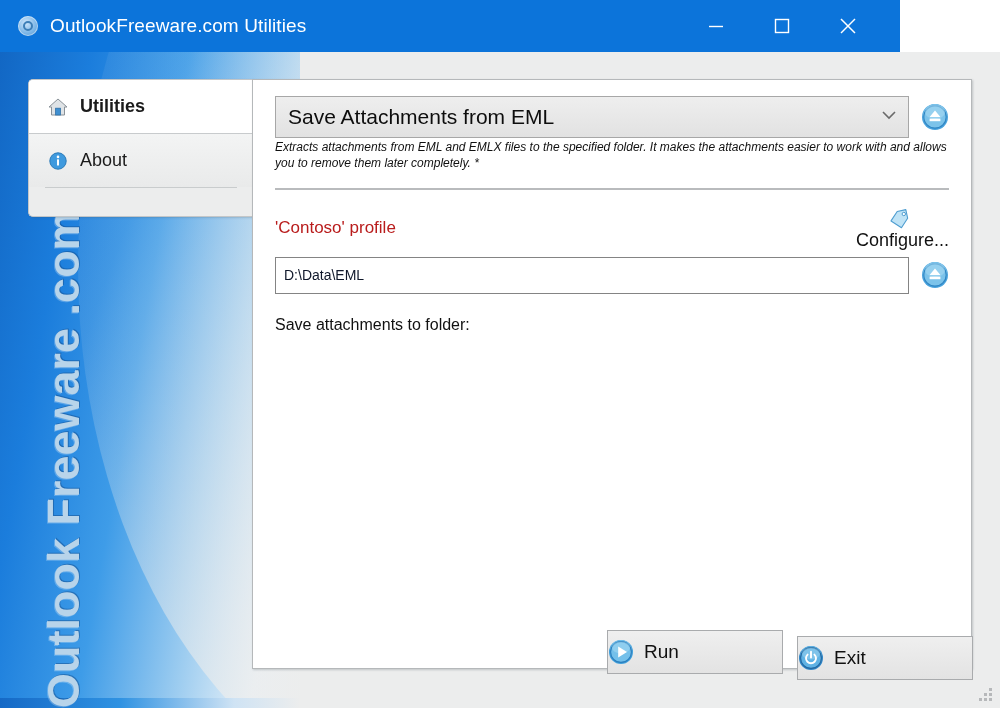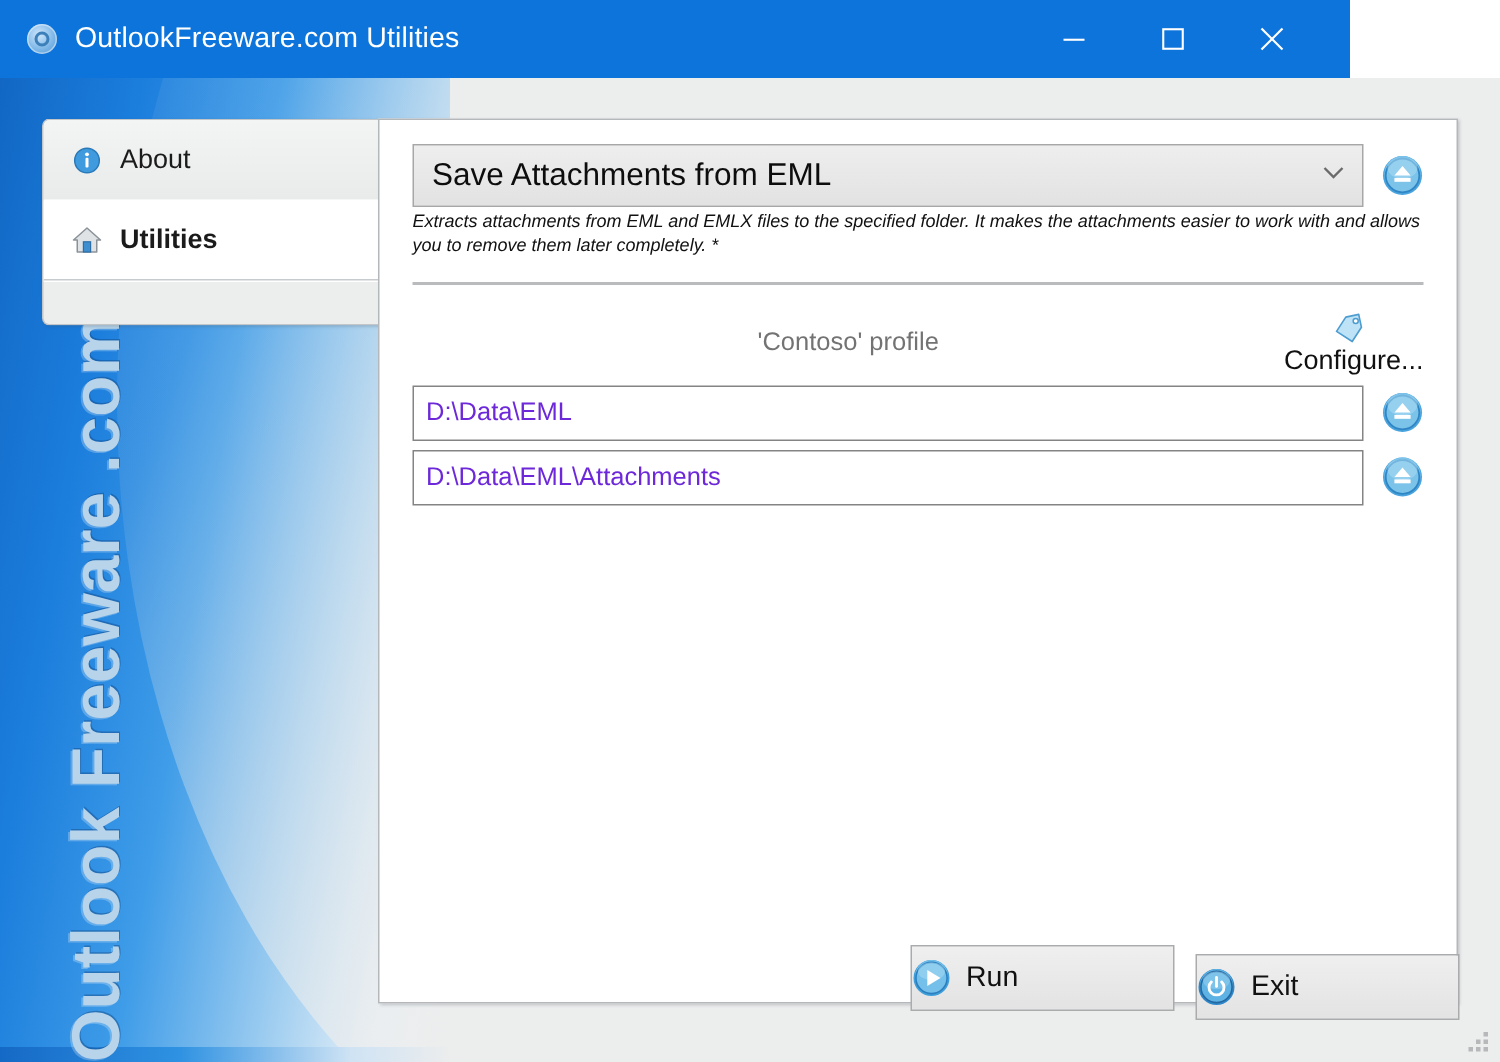--- a/index.html
+++ b/index.html
@@ -198,23 +198,22 @@
     margin-top: 16px;
     height: 2px;
     background: #b9bbbd;
   }
 
   .profile-row {
     margin-top: 16px;
     display: flex; align-items: center;
   }
   .profile-name {
-    font-size: 17px; color: #737373;
+    font-size: 17px; color: #b91c1c;
     flex: 1 1 auto;
-    text-align: center;
   }
   .configure {
     display: flex; align-items: center;
     font-size: 18px; color: #111111;
     cursor: default;
     flex-direction: column;
   }
   .tag-icon { width: 24px; height: 24px; margin-right: 7px; flex: 0 0 auto; }
 
   .field-label {
@@ -227,22 +226,22 @@
     display: flex; align-items: center;
   }
   .textbox {
     flex: 1 1 auto;
     height: 37px;
     background: #ffffff;
     border: 1px solid #848484;
     box-sizing: border-box;
     display: flex; align-items: center;
     padding: 0 8px;
-    font-size: 17px;
-    color: #6d28d9;
+    font-size: 14px;
+    color: #0f172a;
     overflow: hidden; white-space: nowrap;
   }
 
   
   .footer {
     position: absolute; left: 0; bottom: 0;
     width: 1000px; height: 92px;
   }
   .btn {
     position: absolute;
@@ -299,40 +298,40 @@
   <div class="body-area">
 
     <div class="blue-deco">
       <div class="base"></div>
       <div class="curve"></div>
       <div class="botfade"></div>
     </div>
     <div class="watermark">Outlook Freeware .com</div>
 
     <div class="sidebar">
+      <div class="sb-item selected">
+        <span class="sb-icon">
+          <svg width="22" height="22" viewBox="0 0 22 22">
+            <path d="M11 3 L20 11 L17.5 11 L17.5 19 L4.5 19 L4.5 11 L2 11 Z" fill="#dfe3e6" stroke="#8a9299" stroke-width="1" stroke-linejoin="round"></path>
+            <rect x="8.6" y="12.2" width="4.8" height="6.8" fill="#3f8fd0" stroke="#2d6ea6" stroke-width="0.8"></rect>
+          </svg>
+        </span>
+        <span>Utilities</span>
+      </div>
+
       <div class="sb-item">
         <span class="sb-icon">
           <svg width="20" height="20" viewBox="0 0 20 20">
             <circle cx="10" cy="10" r="8.2" fill="#3f9ade" stroke="#2a7ab8" stroke-width="1"></circle>
             <circle cx="10" cy="10" r="8.2" fill="url(#g1)" opacity="0"></circle>
             <rect x="9" y="8.2" width="2" height="6.4" rx="0.6" fill="#ffffff"></rect>
             <circle cx="10" cy="5.9" r="1.3" fill="#ffffff"></circle>
           </svg>
         </span>
         <span>About</span>
-      </div>
-
-      <div class="sb-item selected">
-        <span class="sb-icon">
-          <svg width="22" height="22" viewBox="0 0 22 22">
-            <path d="M11 3 L20 11 L17.5 11 L17.5 19 L4.5 19 L4.5 11 L2 11 Z" fill="#dfe3e6" stroke="#8a9299" stroke-width="1" stroke-linejoin="round"></path>
-            <rect x="8.6" y="12.2" width="4.8" height="6.8" fill="#3f8fd0" stroke="#2d6ea6" stroke-width="0.8"></rect>
-          </svg>
-        </span>
-        <span>Utilities</span>
       </div>
 
       <div class="sb-sep"></div>
       <div class="sb-tail"></div>
     </div>
 
     <div class="content">
       <div class="content-inner">
 
         <div class="combo-row">
@@ -380,33 +379,21 @@
               <circle cx="14" cy="14" r="13" fill="#4aa3dd"></circle>
               <circle cx="14" cy="13" r="12" fill="#7cc3ea"></circle>
               <circle cx="14" cy="14" r="11.2" fill="none" stroke="#2f86c4" stroke-width="1.2"></circle>
               <ellipse cx="14" cy="9" rx="10" ry="7" fill="#a9dbf3" opacity="0.55"></ellipse>
               <polygon points="14,7.6 19.4,14 8.6,14" fill="#ffffff"></polygon>
               <rect x="8.6" y="15.6" width="10.8" height="2.6" fill="#ffffff"></rect>
             </svg>
           </span>
         </div>
 
-        <div class="field-row">
-          <div class="textbox">D:\Data\EML\Attachments</div>
-          <span class="eject-btn">
-            <svg width="28" height="28" viewBox="0 0 28 28">
-              <circle cx="14" cy="14" r="13" fill="#4aa3dd"></circle>
-              <circle cx="14" cy="13" r="12" fill="#7cc3ea"></circle>
-              <circle cx="14" cy="14" r="11.2" fill="none" stroke="#2f86c4" stroke-width="1.2"></circle>
-              <ellipse cx="14" cy="9" rx="10" ry="7" fill="#a9dbf3" opacity="0.55"></ellipse>
-              <polygon points="14,7.6 19.4,14 8.6,14" fill="#ffffff"></polygon>
-              <rect x="8.6" y="15.6" width="10.8" height="2.6" fill="#ffffff"></rect>
-            </svg>
-          </span>
-        </div>
+        <div class="field-label">Save attachments to folder:</div>
 
       </div>
     </div>
 
     <div class="footer">
       <div class="btn btn-run">
         <span class="btn-icon">
           <svg width="26" height="26" viewBox="0 0 26 26">
             <circle cx="13" cy="13" r="12" fill="#3f9fdb"></circle>
             <circle cx="13" cy="12" r="11" fill="#74c0ea"></circle>

